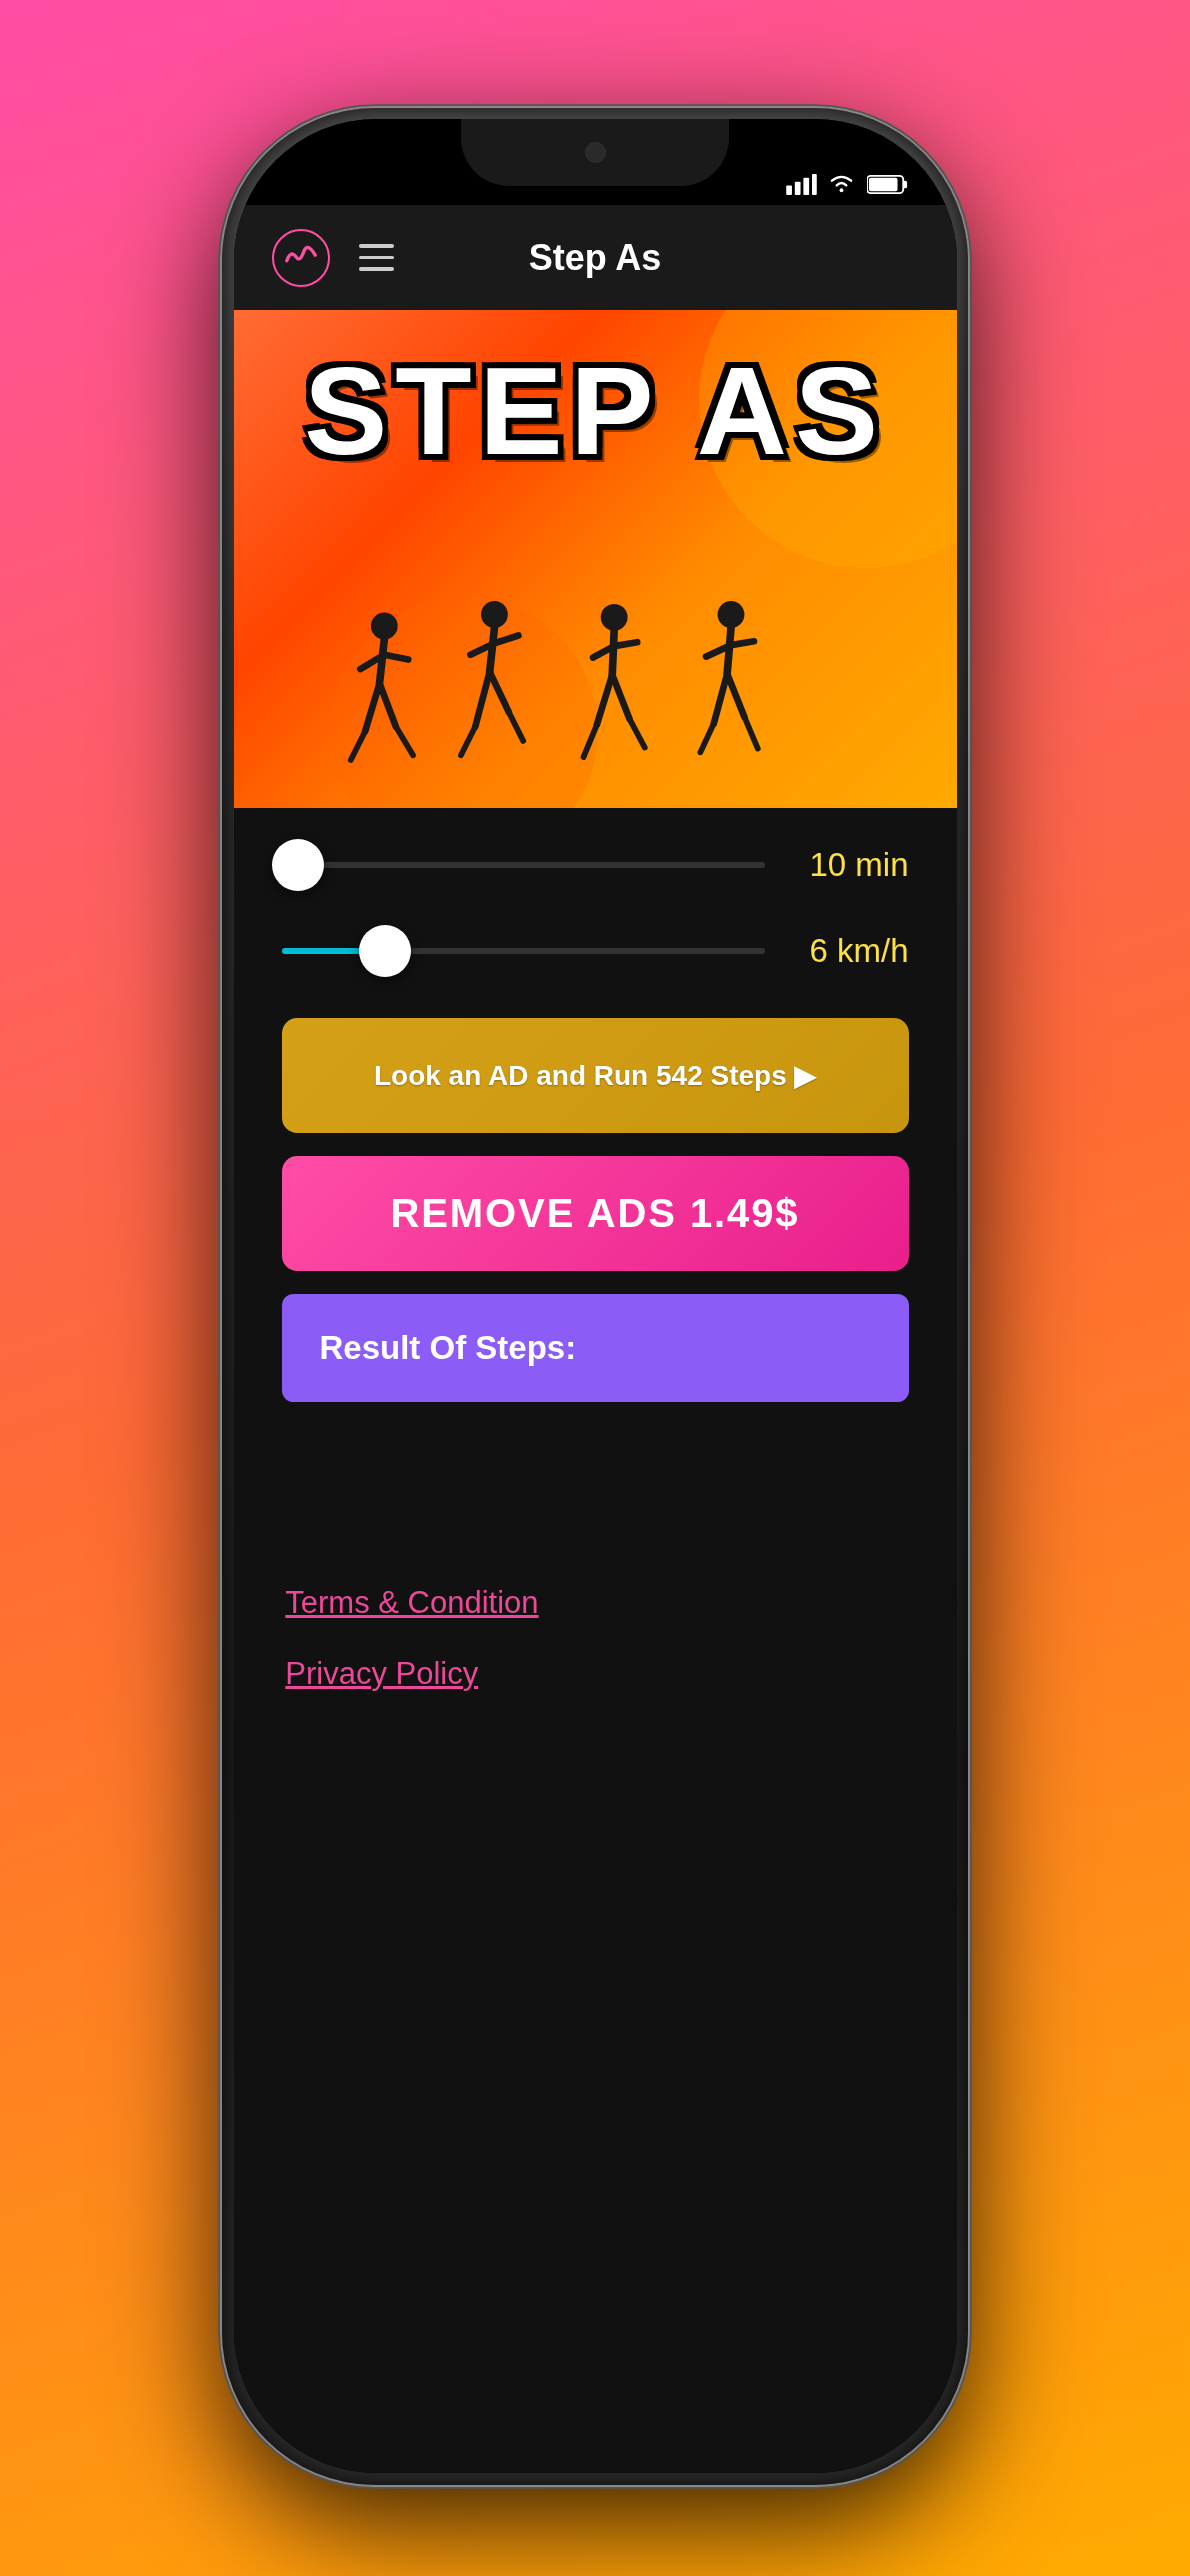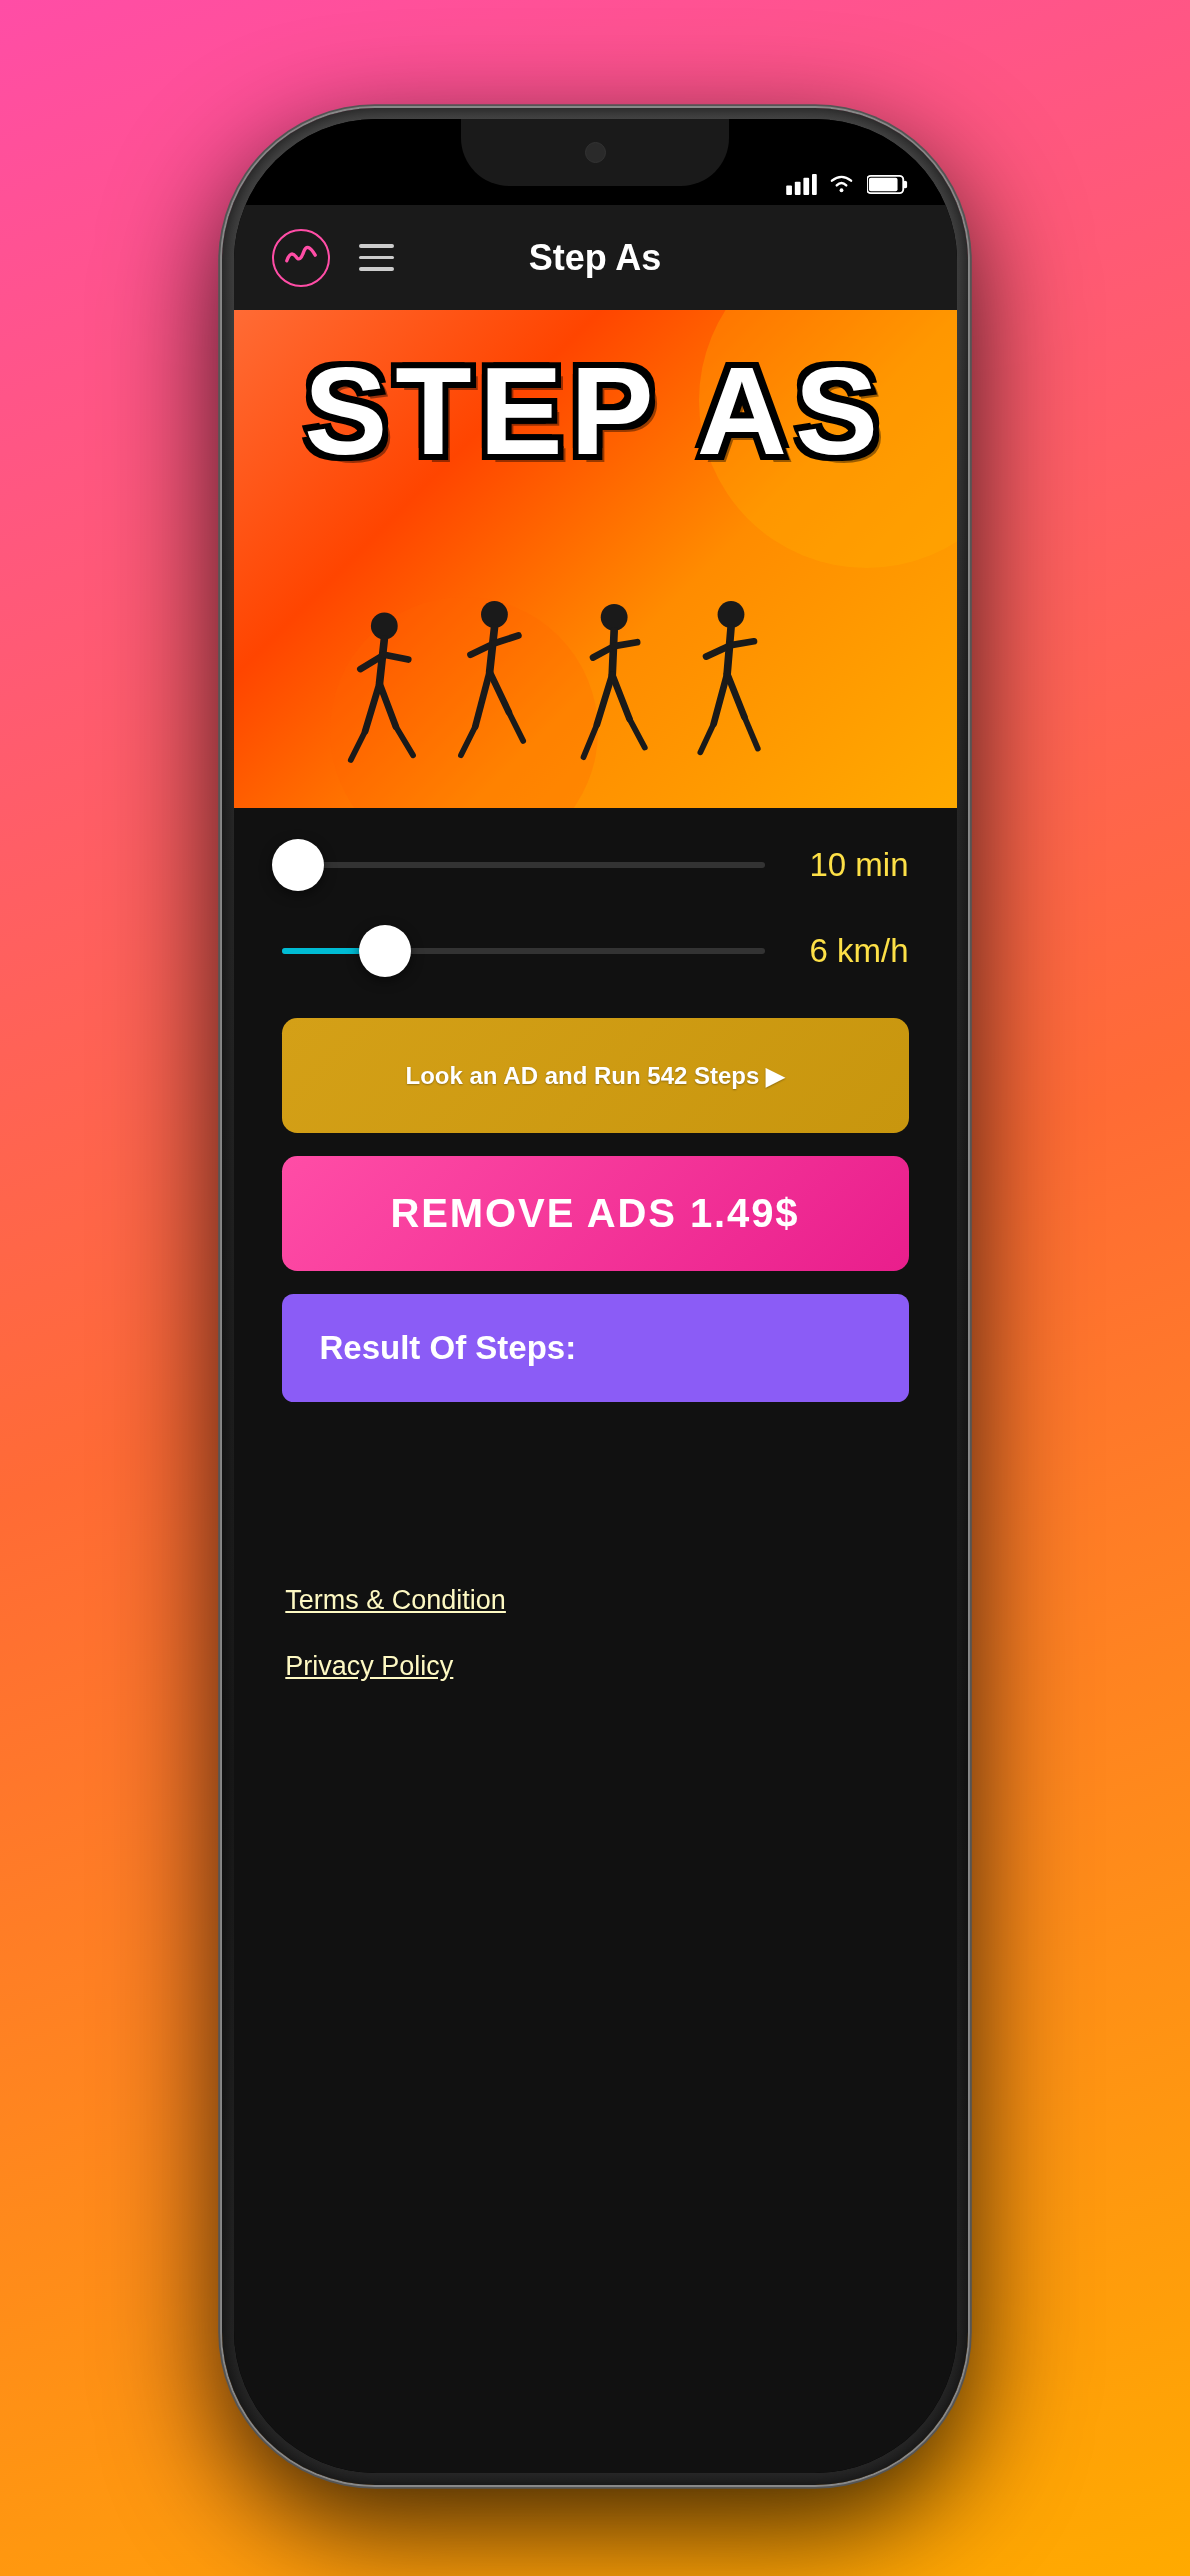--- a/index.html
+++ b/index.html
@@ -250,21 +250,21 @@
       text-align: right;
     }
 
     
     .btn-run {
       width: 100%;
       height: 115px;
       background: linear-gradient(135deg, #d4a017, #c8960e);
       border: none;
       border-radius: 15.3px;
-      font-size: 24px;
+      font-size: 28px;
       font-weight: 700;
       color: #fff;
       cursor: pointer;
       display: flex;
       align-items: center;
       justify-content: center;
       gap: 15.3px;
       margin-bottom: 23px;
       text-shadow: 0 1px 1.9px rgba(0,0,0,0.3);
     }
@@ -314,22 +314,22 @@
       height: 115px;
       margin-bottom: 29px;
     }
 
     
     .link-section {
       padding: 9.6px 3.8px;
     }
 
     .link-item {
-      font-size: 27px;
-      color: #fef9c3;
+      font-size: 31px;
+      color: #ec4899;
       text-decoration: underline;
       display: block;
       margin-bottom: 35px;
       cursor: pointer;
     }
 
     
     .phone-scroll {
       height: calc(100% - 86px - 105px);
       overflow: hidden;

